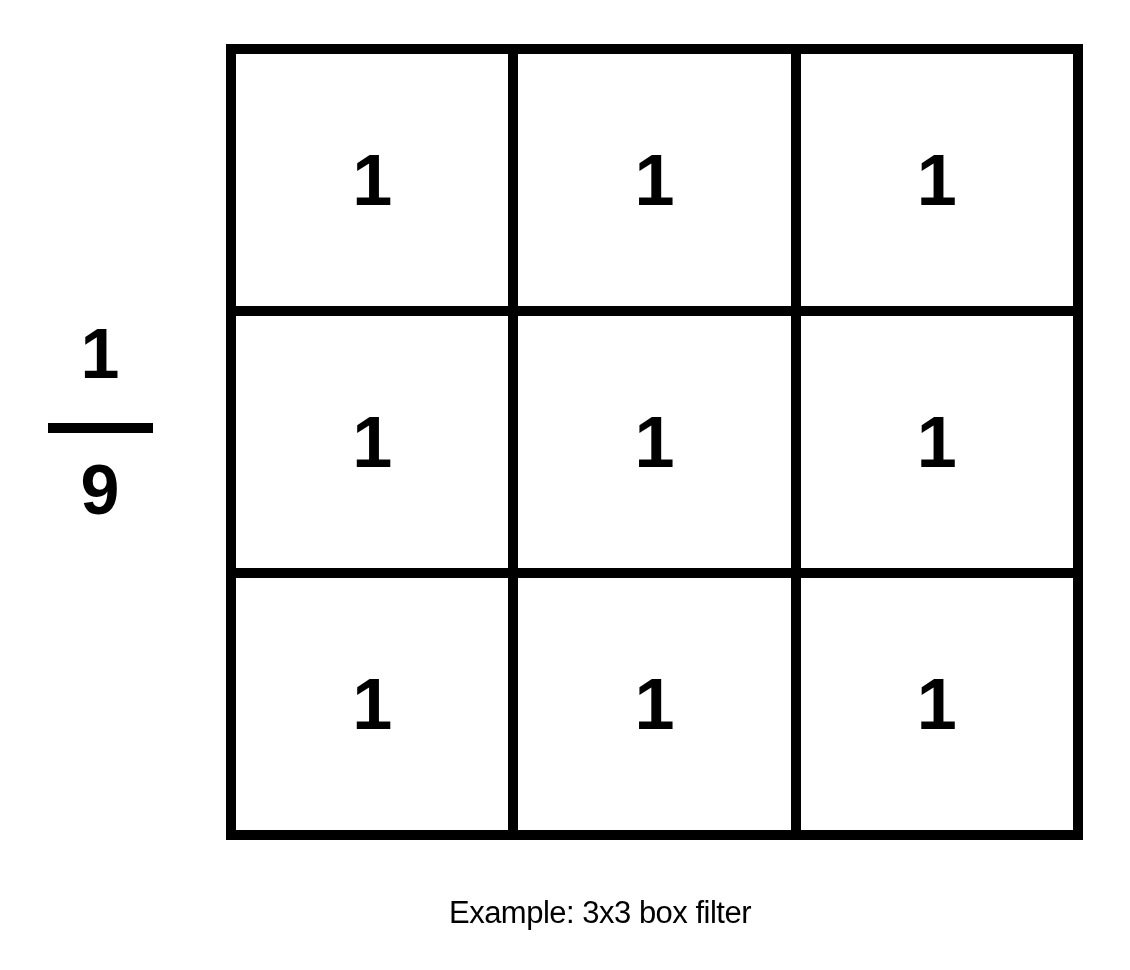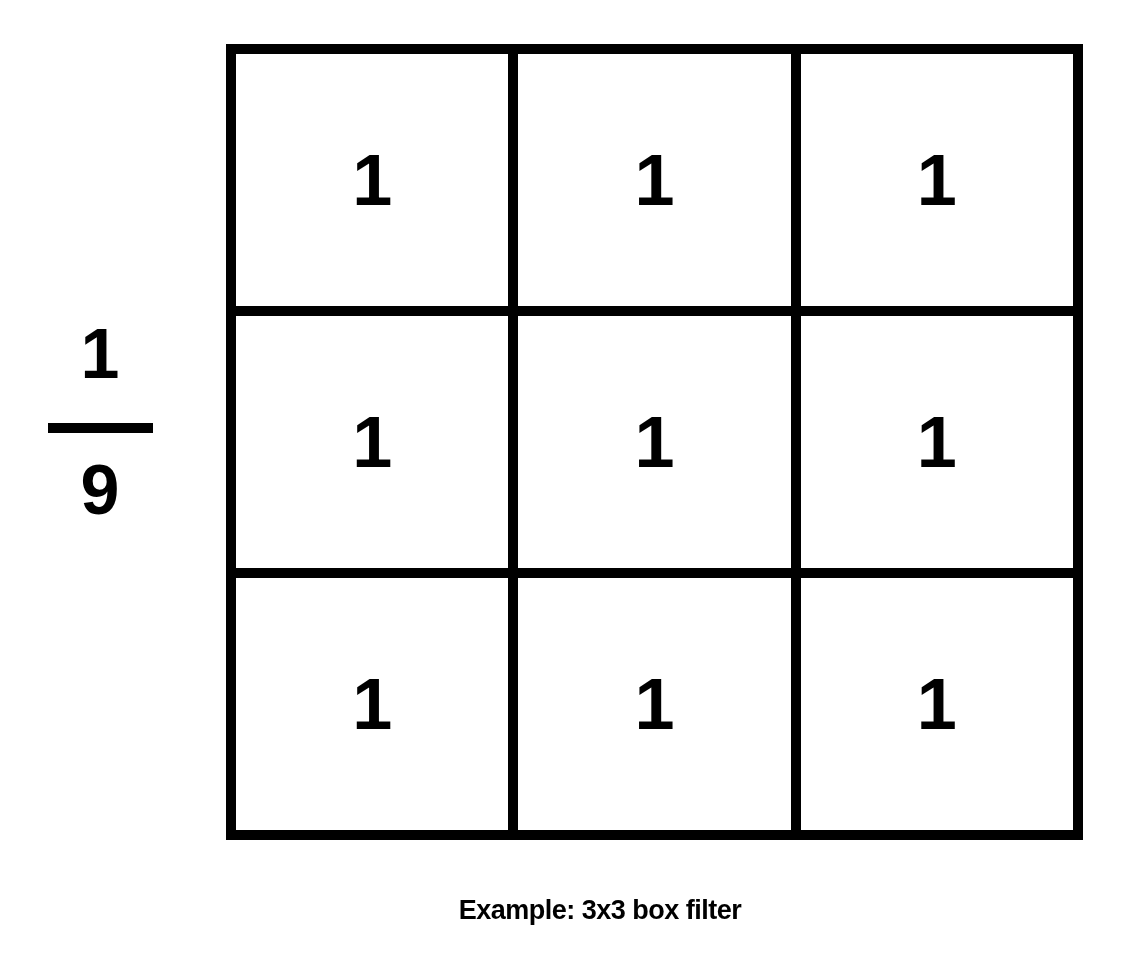--- a/index.html
+++ b/index.html
@@ -62,22 +62,22 @@
     font-weight: 700;
   }
 
   
   .caption {
     position: absolute;
     top: 895px;
     left: 600px;
     transform: translateX(-50%);
     white-space: nowrap;
-    font-size: 27px;
-    font-weight: 700;
+    font-size: 31px;
+    font-weight: 400;
     letter-spacing: -0.5px;
   }
 </style>
 </head>
 <body>
 
 <div class="fraction">
   <div class="num">1</div>
   <div class="bar"></div>
   <div class="den">9</div>

